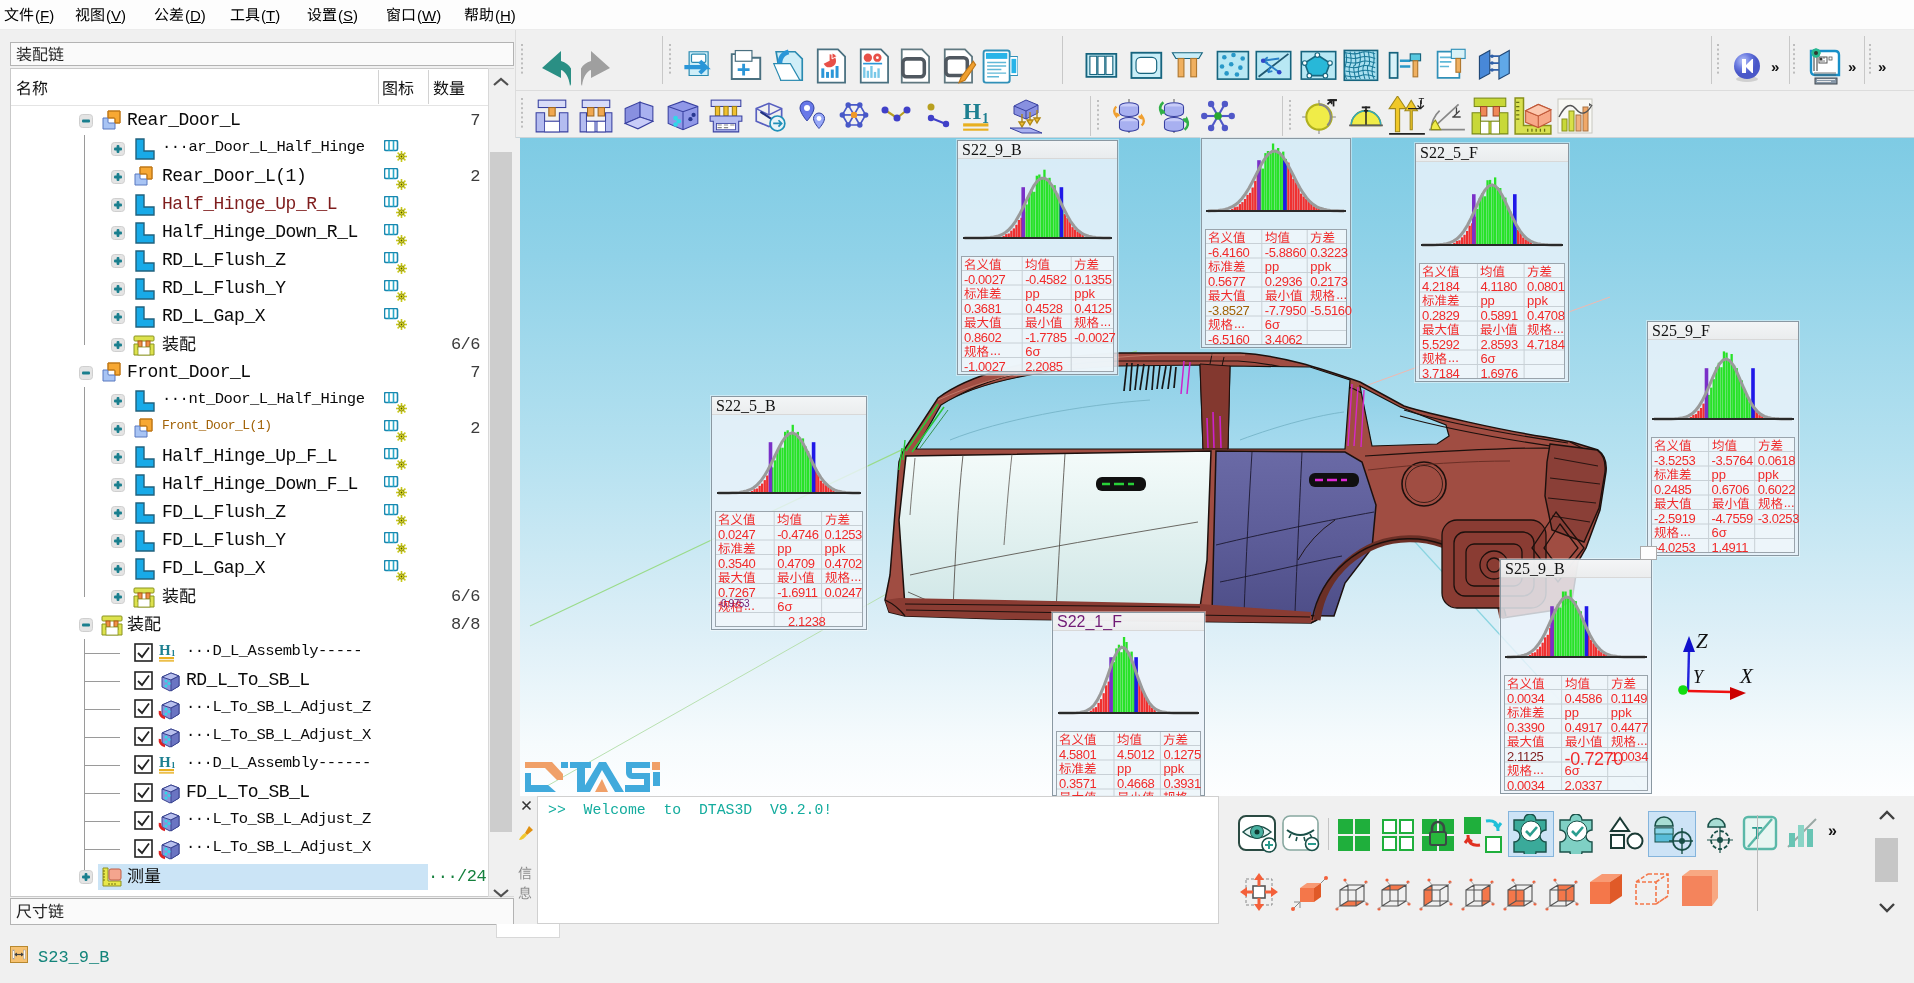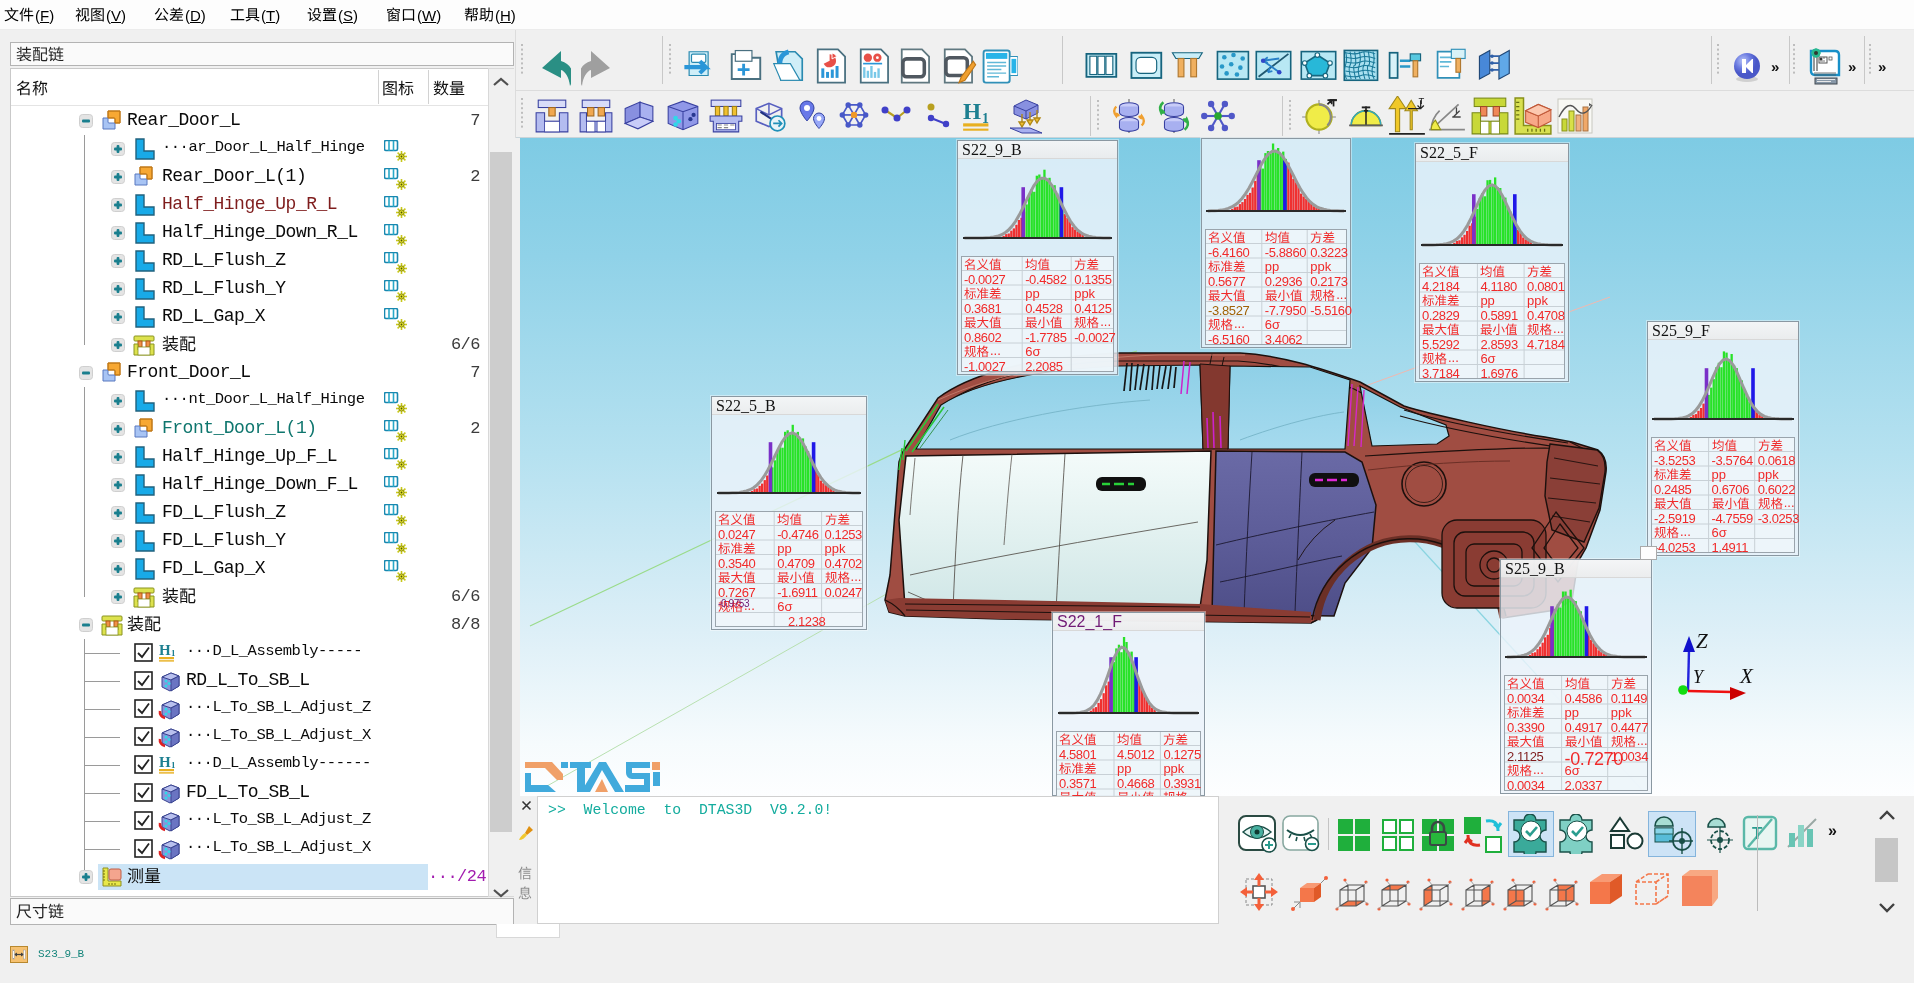--- a/index.html
+++ b/index.html
@@ -386,21 +386,21 @@
     <svg class="ab" style="left:111px;top:422px" width="14" height="14">
       <rect x="0.5" y="0.5" width="13" height="13" rx="3" fill="#e4e4e4" stroke="#cfcfcf"></rect>
       <rect x="3" y="5.6" width="8" height="2.8" rx="1" fill="#1a7f8e"></rect>
       <rect x="5.6" y="3" width="2.8" height="8" rx="1" fill="#1a7f8e"></rect>
     </svg>
     <svg class="ab" style="left:133px;top:418px" width="21" height="21" viewBox="0 0 21 21">
       <path d="M7 1 h12 v12 h-5 v-4 a1 1 0 0 0 -1 -1 h-6 z" fill="#f7a833" stroke="#c07818" stroke-width="1"></path>
       <path d="M2 8 h5 v4 a1 1 0 0 0 1 1 h6 v6 h-12 z" fill="#a8c4f4" stroke="#5878c0" stroke-width="1"></path>
       <path d="M7 1 h12 v12 h-5 v-4 a1 1 0 0 0 -1 -1 h-6 z" fill="none" stroke="#c07818" stroke-width="1"></path>
     </svg>
-    <div class="ab" style="left:162px;top:418px;font-size:18px;font-family:'Liberation Mono';color:#0f766e;white-space:nowrap;letter-spacing:-0.5px">Front_Door_L(1)</div>
+    <div class="ab" style="left:162px;top:418px;font-size:13px;font-family:'Liberation Mono';color:#a16207;white-space:nowrap;letter-spacing:-0.5px">Front_Door_L(1)</div>
     <svg class="ab" style="left:384px;top:420px" width="15" height="12" viewBox="0 0 15 12">
       <rect x="0.5" y="0.5" width="13" height="10" rx="1.5" fill="#fff" stroke="#1888b0" stroke-width="1.6"></rect>
       <path d="M5 1 v10 M9.5 1 v10" stroke="#28a8c8" stroke-width="1.6"></path>
     </svg>
     <svg class="ab" style="left:395px;top:430px" width="13" height="13" viewBox="0 0 13 13">
       <line x1="6.5" y1="6.5" x2="12.00" y2="6.50" stroke="#c8c81c" stroke-width="1.6"></line>
       <line x1="6.5" y1="6.5" x2="10.39" y2="10.39" stroke="#c8c81c" stroke-width="1.6"></line>
       <line x1="6.5" y1="6.5" x2="6.50" y2="12.00" stroke="#c8c81c" stroke-width="1.6"></line>
       <line x1="6.5" y1="6.5" x2="2.61" y2="10.39" stroke="#c8c81c" stroke-width="1.6"></line>
       <line x1="6.5" y1="6.5" x2="1.00" y2="6.50" stroke="#c8c81c" stroke-width="1.6"></line>
@@ -694,37 +694,37 @@
       <path d="M2 2 h5 v13 h13 v5 H2 z" fill="#e8e84a" stroke="#909020"></path>
       <path d="M2 5 h2 M2 8 h2 M2 11 h2 M2 14 h2 M11 18 h0 M8 17 v2 M11 17 v2 M14 17 v2" stroke="#707010" stroke-width="1"></path>
       <rect x="8" y="3" width="12" height="11" rx="2" fill="#f4a58e" stroke="#c06048"></rect>
     </svg>
     <svg class="ab" style="left:127px;top:867px;" width="36" height="20">
       <g transform="translate(0,15.0) scale(0.01700,-0.01700)" fill="#111">
         <use href="#U6D4B" x="0"></use>
         <use href="#U91CF" x="1000"></use>
       </g>
     </svg>
-    <div class="ab" style="left:428px;top:867px;font-size:17px;width:52px;text-align:right;color:#a21caf;font-family:'Liberation Mono';letter-spacing:-0.5px">···/24</div>
+    <div class="ab" style="left:428px;top:867px;font-size:17px;width:52px;text-align:right;color:#15803d;font-family:'Liberation Mono';letter-spacing:-0.5px">···/24</div>
     <div class="ab" style="left:10px;top:898px;width:504px;height:27px;background:#fafafa;border:1px solid #b3b3b3"></div>
     <svg class="ab" style="left:16px;top:903px;" width="50" height="19">
       <g transform="translate(0,14.1) scale(0.01600,-0.01600)" fill="#222">
         <use href="#U5C3A" x="0"></use>
         <use href="#U5BF8" x="1000"></use>
         <use href="#U94FE" x="2000"></use>
       </g>
     </svg>
     <svg class="ab" style="left:10px;top:946px" width="18" height="17" viewBox="0 0 18 17">
       <rect x="0.5" y="0.5" width="17" height="16" fill="#f6c170" stroke="#b8882e"></rect>
       <path d="M4.5 8.5 h9" stroke="#404040" stroke-width="1.2"></path>
       <path d="M7 6.5 L4 8.5 L7 10.5 z M11 6.5 L14 8.5 L11 10.5 z" fill="#404040"></path>
       <rect x="2.8" y="4" width="1.6" height="9" fill="#fff" stroke="#999" stroke-width="0.5"></rect>
       <rect x="13.6" y="4" width="1.6" height="9" fill="#fff" stroke="#999" stroke-width="0.5"></rect>
     </svg>
-    <div class="ab" style="left:38px;top:948px;font-size:11px;font-family:'Liberation Mono';color:#13847a">S23_9_B</div>
+    <div class="ab" style="left:38px;top:948px;font-size:17px;font-family:'Liberation Mono';color:#13847a">S23_9_B</div>
     <div class="ab" style="left:516px;top:30px;width:1398px;height:108px;background:#f0f0f0"></div>
     <div class="ab" style="left:516px;top:90px;width:1398px;height:1px;background:#dcdcdc"></div>
     <div class="ab" style="left:516px;top:137px;width:1398px;height:1px;background:#c9d4d9"></div>
     <div class="ab" style="left:515px;top:30px;width:1px;height:108px;background:#dcdcdc"></div>
     <svg class="ab" style="left:520px;top:42px" width="6" height="40">
       <rect x="1" y="2.0" width="2" height="2" fill="#bdbdbd"></rect>
       <rect x="1" y="6.6" width="2" height="2" fill="#bdbdbd"></rect>
       <rect x="1" y="11.2" width="2" height="2" fill="#bdbdbd"></rect>
       <rect x="1" y="15.8" width="2" height="2" fill="#bdbdbd"></rect>
       <rect x="1" y="20.4" width="2" height="2" fill="#bdbdbd"></rect>

